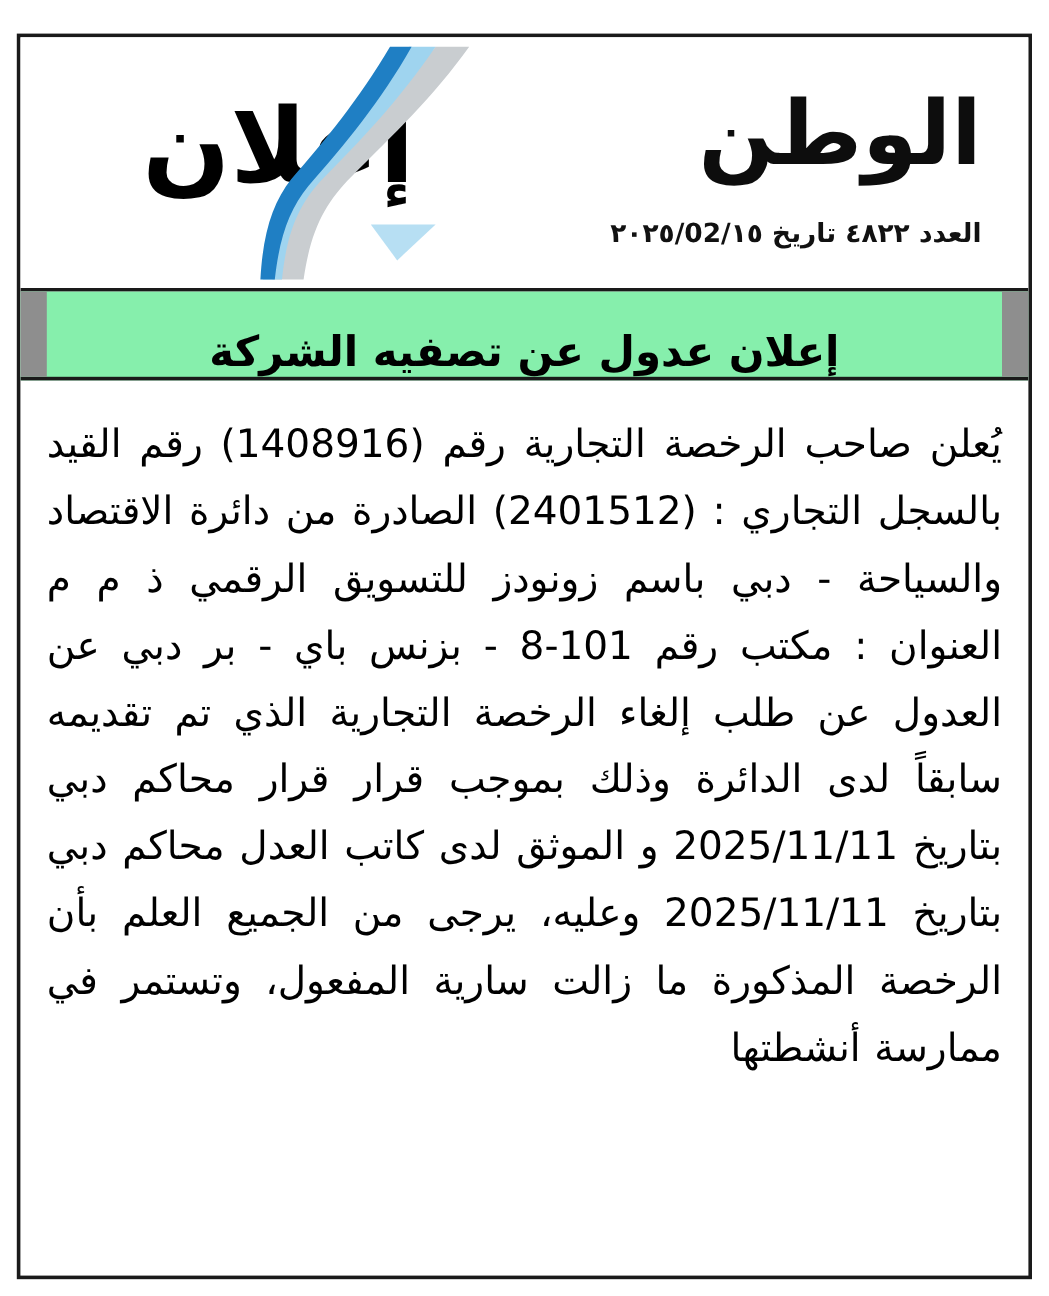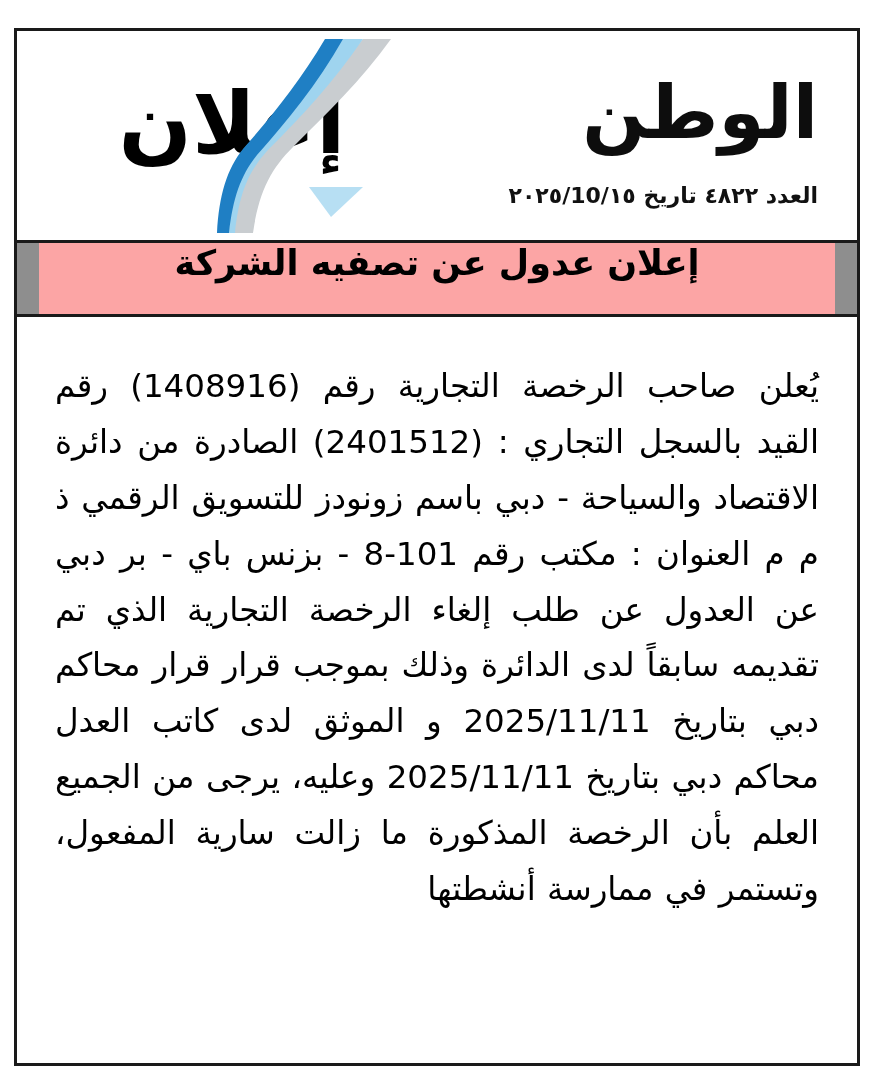--- a/index.html
+++ b/index.html
@@ -95,24 +95,24 @@
     position: absolute;
     left: 196px;
     top: 6px;
     width: 200px;
     height: 200px;
   }
   
   .headline-band {
     position: relative;
     height: 74px;
-    background: #fca5a5;
+    background: #86efac;
     border-bottom: 3px solid #1a1a1a;
     display: flex;
-    align-items: flex-start;
+    align-items: flex-end;
     justify-content: center;
     box-sizing: border-box;
   }
   .headline-band .bar-left,
   .headline-band .bar-right {
     position: absolute;
     top: 0;
     bottom: 0;
     width: 22px;
     background: #8e8e8e;
@@ -133,21 +133,21 @@
     direction: rtl;
     text-align: justify;
     text-align-last: right;
     font-family: "DejaVu Sans", sans-serif;
     font-size: 32.5px;
     line-height: 1.72;
     color: #000000;
     word-spacing: 1px;
   }
   .body-text p {
-    margin: 16px;
+    margin: 0;
   }
 </style>
 </head>
 <body>
 
 <div class="page">
   <div class="frame">
 
     <div class="masthead">
 
@@ -159,21 +159,21 @@
         <svg viewBox="0 0 200 200" width="200" height="200" aria-hidden="true">
           <path d="M150 2 C118 40 86 72 52 104 C30 126 18 150 14 196 L40 196 C46 154 58 132 80 110 C114 76 148 44 178 2 Z" fill="#c9cdd0"></path>
           <path d="M128 2 C98 44 66 76 34 108 C16 128 8 152 6 196 L22 196 C26 156 36 134 54 114 C88 80 120 46 150 2 Z" fill="#9fd4ef"></path>
           <path d="M112 2 C86 46 58 80 30 112 C14 132 6 158 4 196 L16 196 C20 160 28 138 44 118 C74 84 104 48 130 2 Z" fill="#1f7fc4"></path>
           <path d="M96 150 L150 150 L118 180 Z" fill="#9fd4ef" opacity="0.75"></path>
         </svg>
       </div>
 
       <div class="brand-block">
         <div class="brand-name">الوطن</div>
-        <div class="brand-issue">العدد ٤٨٢٢ تاريخ ٢٠٢٥/10/١٥</div>
+        <div class="brand-issue">العدد ٤٨٢٢ تاريخ ٢٠٢٥/02/١٥</div>
       </div>
     </div>
 
     <div class="headline-band">
       <div class="bar-left"></div>
       <div class="bar-right"></div>
       <div class="headline-text">إعلان عدول عن تصفيه الشركة</div>
     </div>
 
     <div class="body-text">

